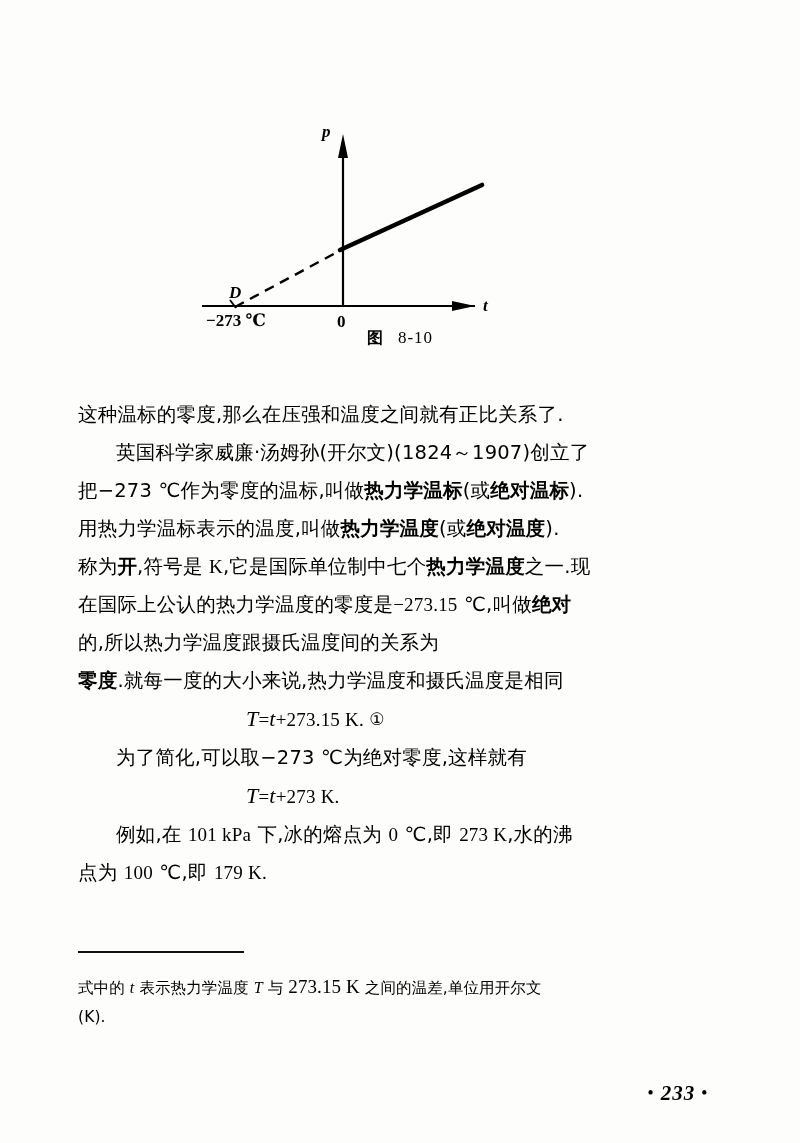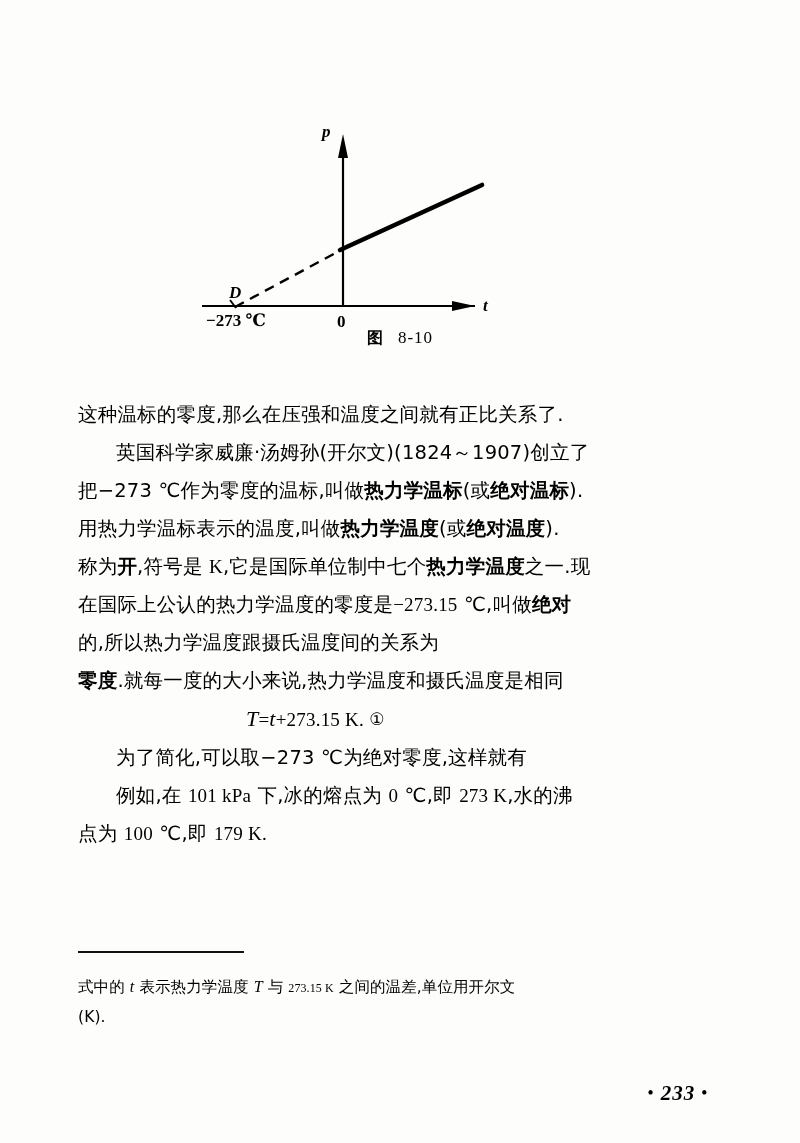--- a/index.html
+++ b/index.html
@@ -131,21 +131,21 @@
     white-space: nowrap;
   }
   .footnote p.first {
     text-indent: 30px;
   }
   .footnote .fn-num {
     font-size: 15px;
     margin-right: 9px;
   }
   .footnote .lat {
-    font-size: 12px;
+    font-size: 19px;
   }
   .footnote .ital {
     font-size: 16px;
   }
 
   
   .page-number {
     position: absolute;
     left: 0;
     top: 1081px;
@@ -227,20 +227,21 @@
 
     <p>称为<b>开</b>,符号是 <span class="lat">K</span>,它是国际单位制中七个<b>热力学温度</b>之一.现</p>
     <p>在国际上公认的热力学温度的零度是<span class="lat">−273.15</span> ℃,叫做<b>绝对</b></p>
     <p>的,所以热力学温度跟摄氏温度间的关系为</p>
     <p><b>零度</b>.就每一度的大小来说,热力学温度和摄氏温度是相同</p>
 
     <p class="formula"><span class="ital">T</span><span class="lat">=</span><span class="ital">t</span><span class="lat">+273.15 K.</span> <span class="fn-mark">①</span></p>
 
     <p class="indent">为了简化,可以取−273 ℃为绝对零度,这样就有</p>
 
+    <p class="formula"><span class="ital">T</span><span class="lat">=</span><span class="ital">t</span><span class="lat">+273 K.</span></p>
 
     <p class="indent">例如,在 <span class="lat">101 kPa</span> 下,冰的熔点为 <span class="lat">0</span> ℃,即 <span class="lat">273 K</span>,水的沸</p>
     <p>点为 <span class="lat">100</span> ℃,即 <span class="lat">179 K.</span></p>
   </div>
 
   <div class="footnote-rule"></div>
 
   <div class="footnote">
     <p>式中的 <span class="ital">t</span> 表示热力学温度 <span class="ital">T</span> 与 <span class="lat">273.15 K</span> 之间的温差,单位用开尔文</p>
     <p>(K).</p>

